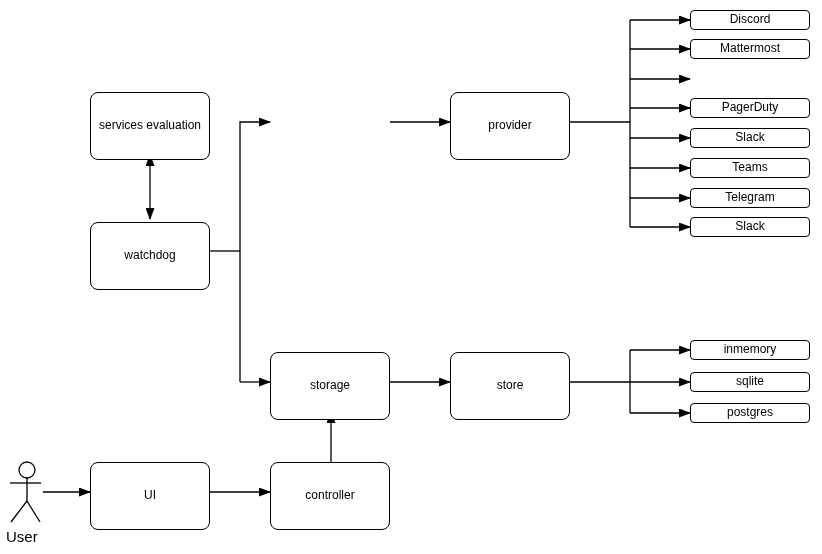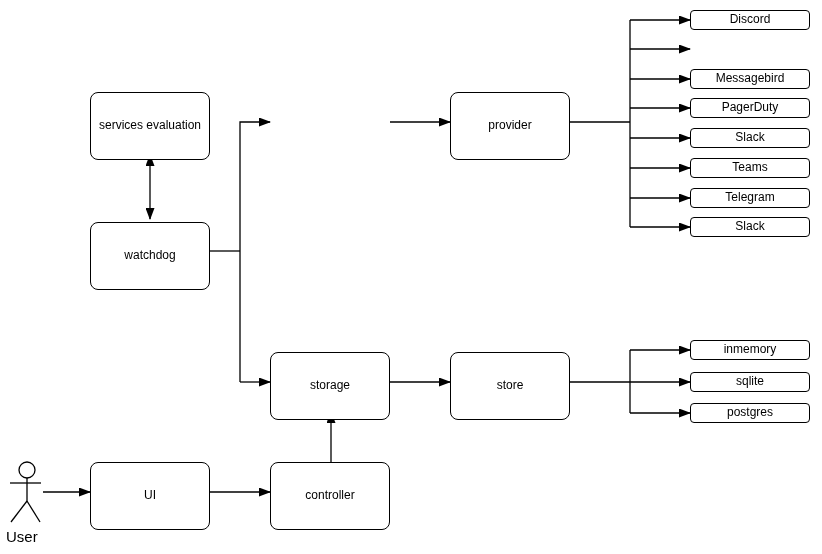--- a/index.html
+++ b/index.html
@@ -107,21 +107,21 @@
 
   <div class="node" style="left:90px; top:92px;">services evaluation</div>
   <div class="node" style="left:90px; top:222px;">watchdog</div>
   <div class="node" style="left:450px; top:92px;">provider</div>
   <div class="node" style="left:450px; top:352px;">store</div>
   <div class="node" style="left:270px; top:352px;">storage</div>
   <div class="node" style="left:90px; top:462px;">UI</div>
   <div class="node" style="left:270px; top:462px;">controller</div>
 
   <div class="node small" style="left:690px; top:10px;">Discord</div>
-  <div class="node small" style="left:690px; top:69px;">Messagebird</div>
+  <div class="node small" style="left:690px; top:39px;">Mattermost</div>
   <div class="node small" style="left:690px; top:98px;">PagerDuty</div>
   <div class="node small" style="left:690px; top:128px;">Slack</div>
   <div class="node small" style="left:690px; top:158px;">Teams</div>
   <div class="node small" style="left:690px; top:188px;">Telegram</div>
   <div class="node small" style="left:690px; top:217px;">Slack</div>
 
   <div class="node small" style="left:690px; top:340px;">inmemory</div>
   <div class="node small" style="left:690px; top:372px;">sqlite</div>
   <div class="node small" style="left:690px; top:403px;">postgres</div>
 

